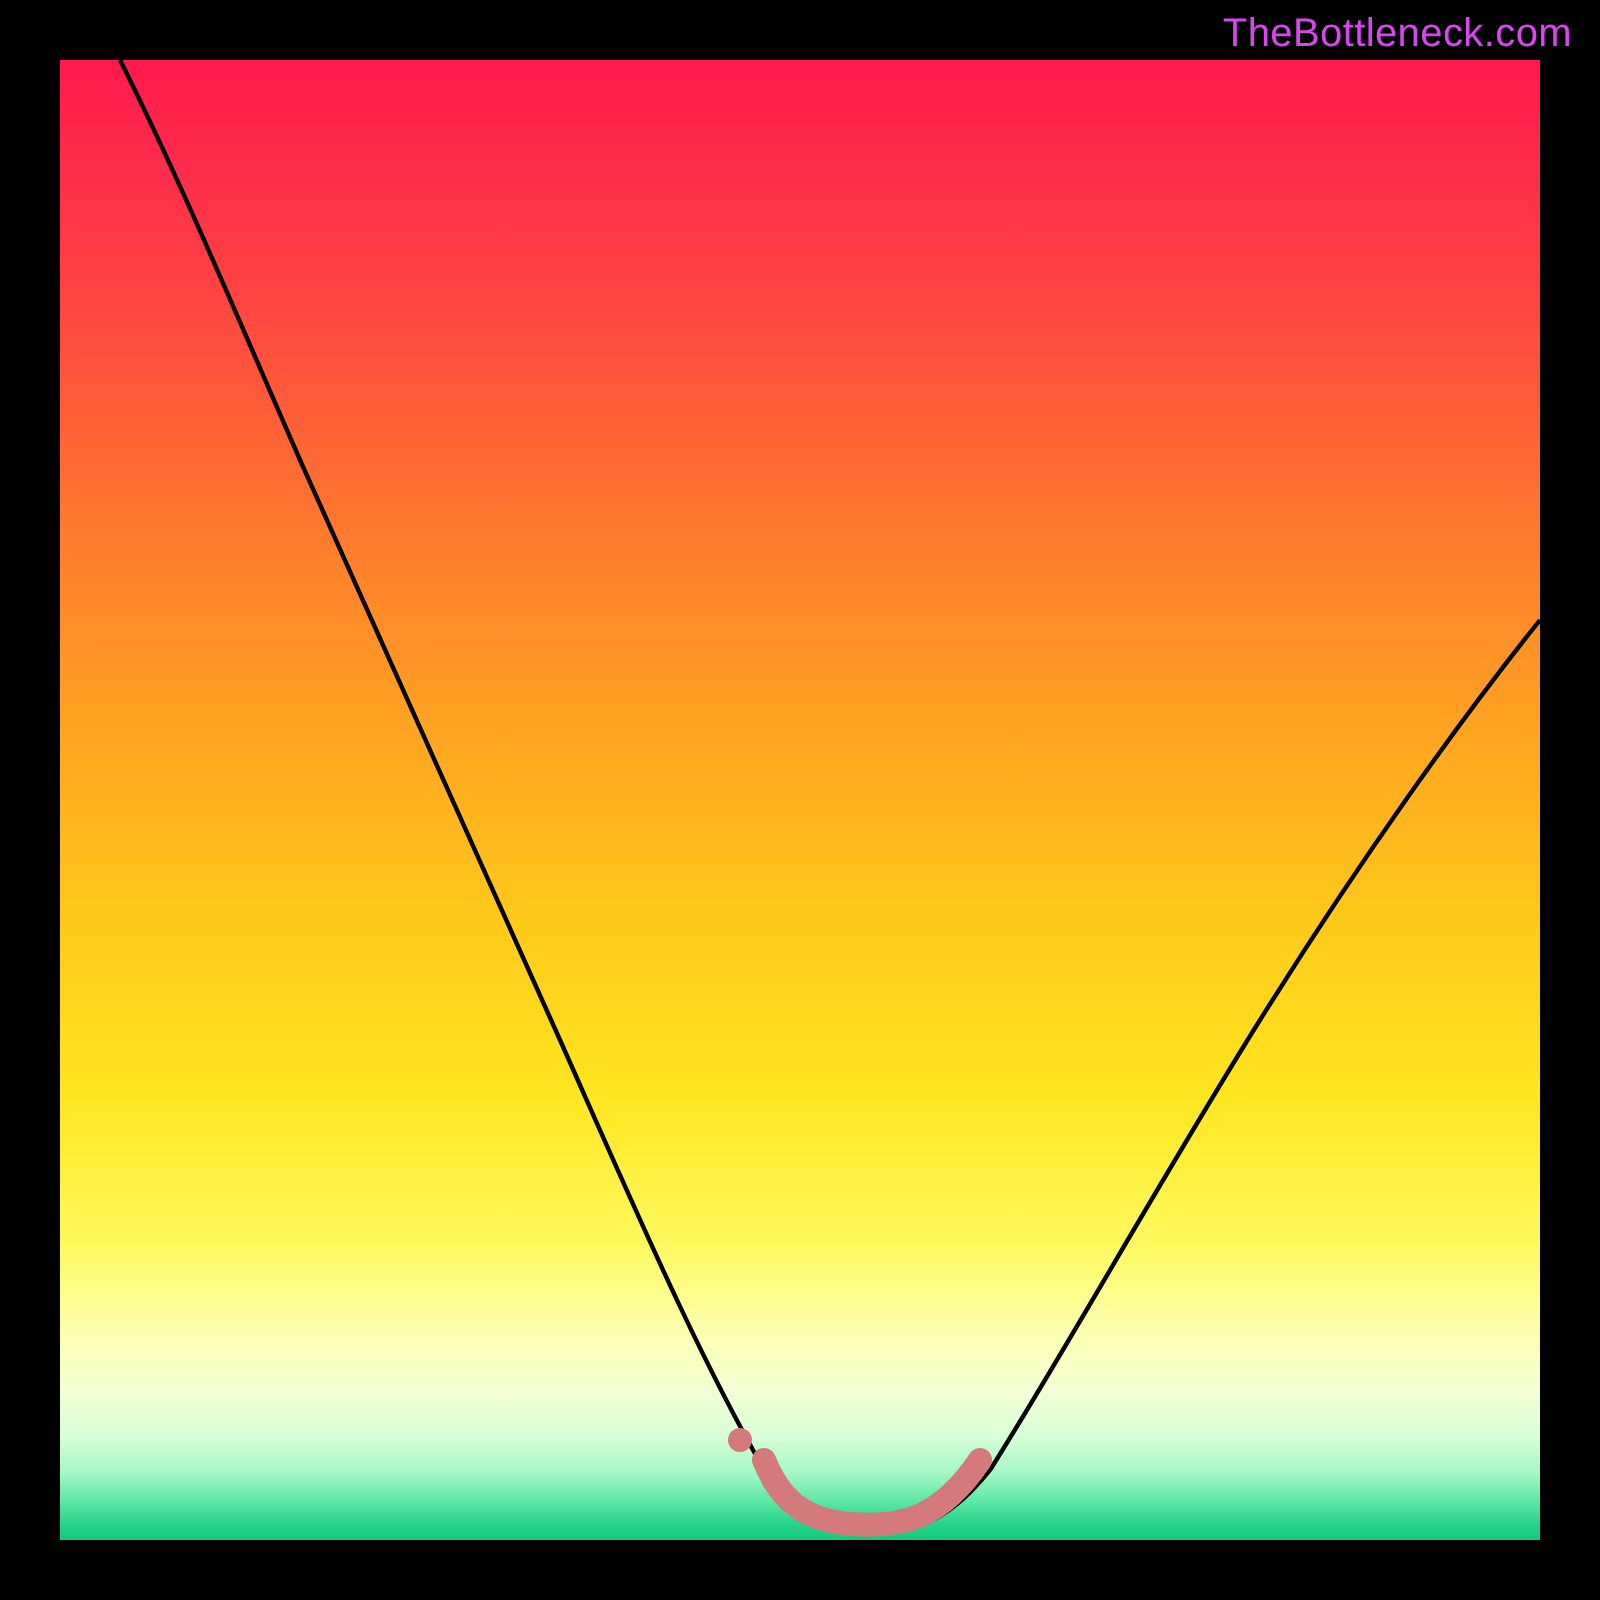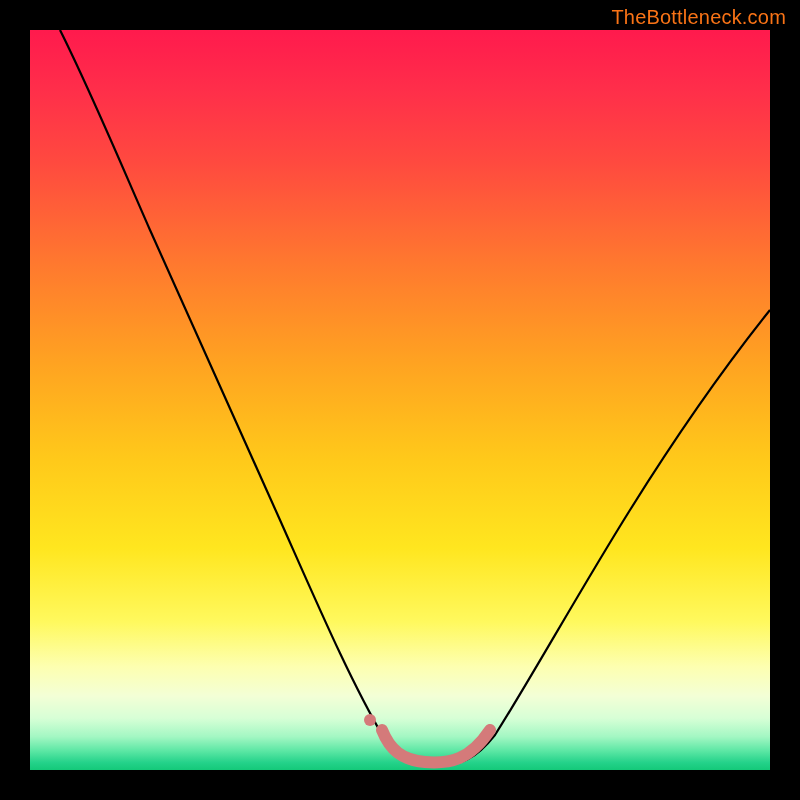--- a/index.html
+++ b/index.html
@@ -47,21 +47,21 @@
         #a3f7c3 95.5%,
         #59e6a3 97.5%,
         #24d28a 99%,
         #14c979 100%
       );
   }
   .watermark {
     position: absolute;
     top: 6px;
     right: 14px;
-    color: #f97316;
+    color: #d946ef;
     font-size: 20px;
     letter-spacing: 0.2px;
     user-select: none;
   }
   svg.curves {
     position: absolute;
     inset: 0;
   }
 </style>
 </head>

